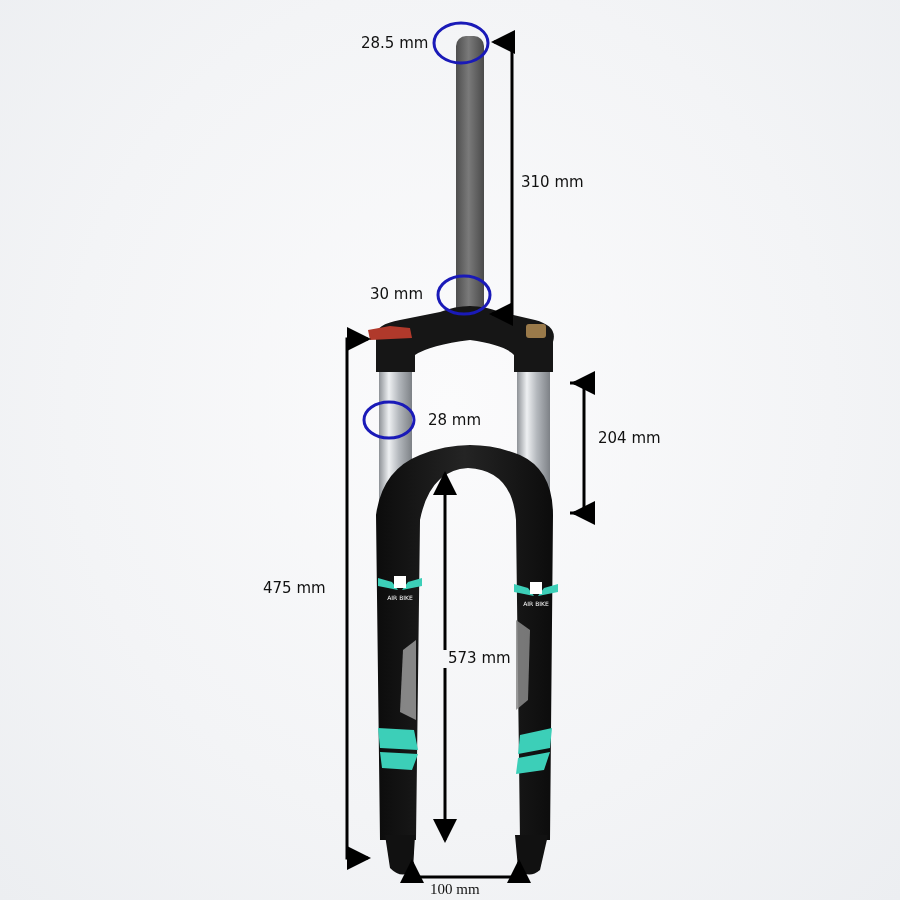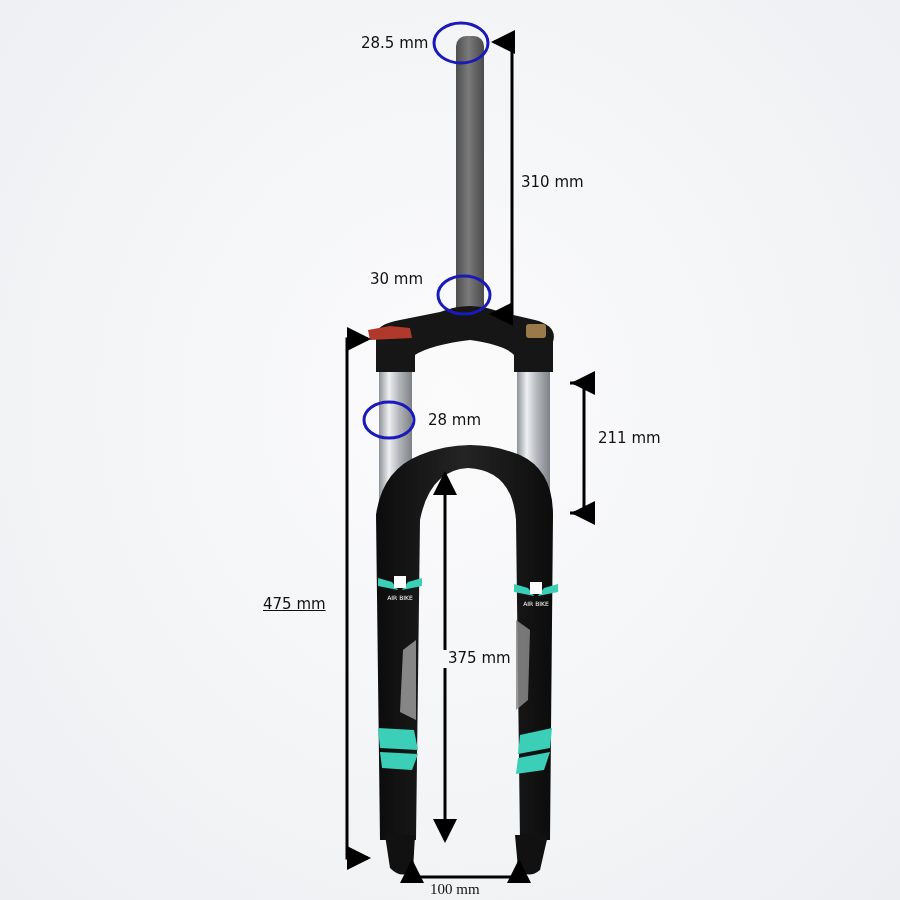--- a/index.html
+++ b/index.html
@@ -121,19 +121,19 @@
 
     <g stroke="#000" stroke-width="3" fill="none">
       <polyline points="412,866 412,877 519,877 519,866"></polyline>
       <line x1="412" y1="877" x2="412" y2="862" marker-end="url(#ah)"></line>
       <line x1="519" y1="877" x2="519" y2="862" marker-end="url(#ah)"></line>
     </g>
   </svg>
 
   <div class="label" style="left:361px; top:36px;">28.5 mm</div>
   <div class="label" style="left:521px; top:175px;">310 mm</div>
-  <div class="label" style="left:370px; top:272px;text-align:center;">30 mm</div>
+  <div class="label" style="left:370px; top:287px;text-align:center;">30 mm</div>
   <div class="label" style="left:428px; top:413px;text-align:center;">28 mm</div>
-  <div class="label" style="left:598px; top:431px;">211 mm</div>
-  <div class="label" style="left:263px; top:597px;text-decoration:underline;">475 mm</div>
-  <div class="label" style="left:448px; top:651px;">375 mm</div>
+  <div class="label" style="left:598px; top:431px;">204 mm</div>
+  <div class="label" style="left:263px; top:581px;">475 mm</div>
+  <div class="label" style="left:448px; top:651px;">573 mm</div>
   <div class="label" style="left:430px; top:882px;font-family:Liberation Serif, serif;">100 mm</div>
 </div>
 
 </body></html>

